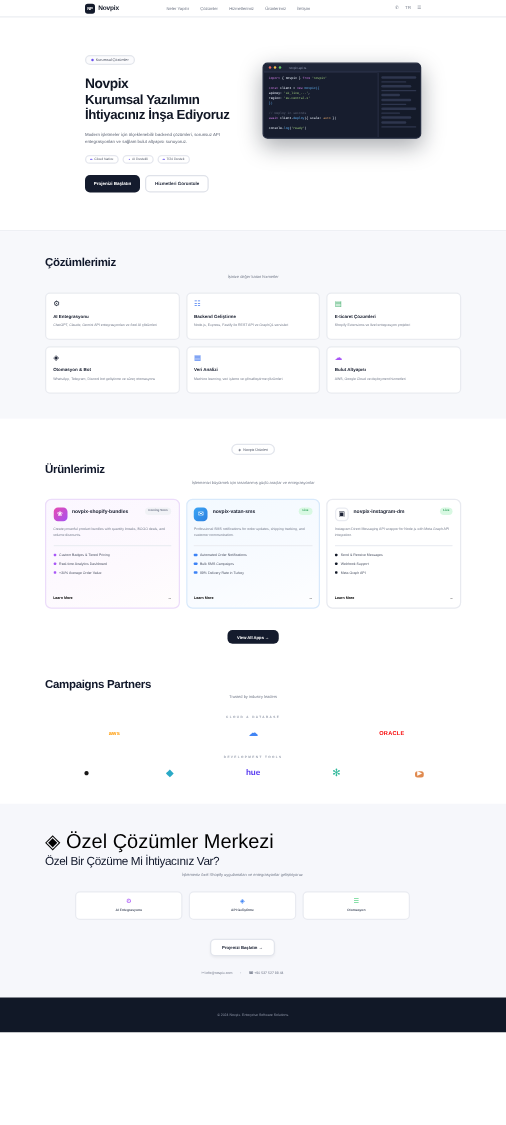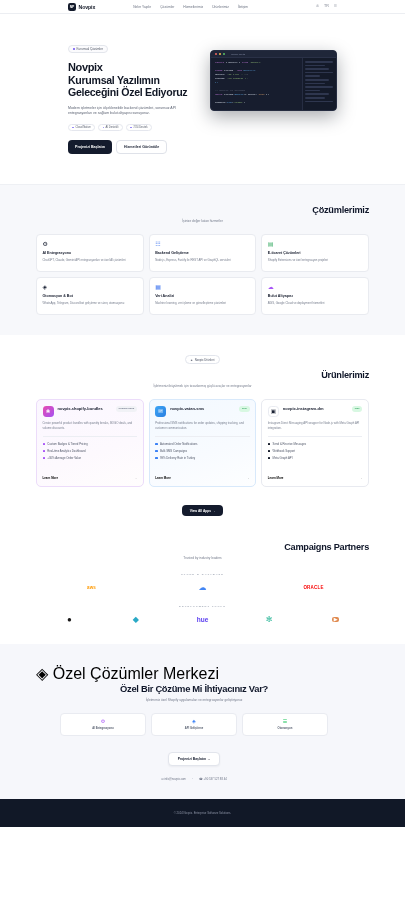--- a/index.html
+++ b/index.html
@@ -100,21 +100,21 @@
   .c-num { color: #d19a66; } .c-cm { color: #5c6477; } .c-pl { color: #e6edf7; }
   .codeside { width: 34px; padding: 3px 3px 4px 2px; border-left: 1px solid #262d42; background: #141a29; }
   .sline { height: 1.6px; border-radius: 1px; background: #2e364e; margin-bottom: 2px; }
   .sline.w1 { width: 100%; } .sline.w2 { width: 72%; } .sline.w3 { width: 86%; } .sline.w4 { width: 55%; }
 
   
   .sec { padding: 20px 36px; }
   .sec-gray { background: #f7f8fb; }
   .sec-white { background: #ffffff; }
   .sec h2 {
-    text-align: right; font-size: 9.2px; font-weight: 800; color: #10172a; letter-spacing: -0.25px;
+    text-align: left; font-size: 9.2px; font-weight: 800; color: #10172a; letter-spacing: -0.25px;
   }
   .sec .secsub { text-align: center; font-size: 3.2px; color: #747b8b; margin-top: 3.5px; }
   .sec .minipill {
     margin: 0 auto 6px auto; width: fit-content;
     display: flex; align-items: center; gap: 1.8px;
     border: 1px solid #e2e5ec; background: #fff; border-radius: 20px;
     padding: 1.6px 4.5px; font-size: 2.9px; color: #4b5263;
   }
 
   
@@ -158,21 +158,21 @@
   
   .plabel { text-align: center; font-size: 2.5px; letter-spacing: 1.1px; color: #9aa1b0; font-weight: 700; margin: 13px 0 8px 0; }
   .logorow { display: grid; grid-template-columns: repeat(3,1fr); align-items: center; justify-items: center; margin-bottom: 10px; }
   .logorow5 { display: grid; grid-template-columns: repeat(5,1fr); align-items: center; justify-items: center; }
   .logo-wrap { display:flex; flex-direction: column; align-items: center; gap: 1.5px; }
   .logo-glyph { font-size: 8px; line-height: 1; }
   .logo-txt { font-size: 2.4px; color: #8a90a0; }
 
   
   .cta { background: #f6f7fb; padding: 20px 53px 18px 36px; }
-  .cta h2 { text-align:center; font-size: 9.4px; font-weight: 700; color: #10172a; letter-spacing: -0.3px; }
+  .cta h2 { font-size: 9.4px; font-weight: 400; color: #10172a; letter-spacing: -0.3px; }
   .cta .secsub { text-align:center; font-size: 3.2px; color: #747b8b; margin-top: 4px; }
   .cta3 { display: grid; grid-template-columns: repeat(3,1fr); gap: 5px; margin-top: 11px; padding: 0 24px; }
   .ccard { background:#fff; border:1px solid #e9ebf1; border-radius:4px; padding: 5px 4px; text-align:center; }
   .ccard .ci { font-size: 5px; line-height:1; }
   .ccard .cl { font-size: 2.7px; color:#525a6b; margin-top: 3px; font-weight:600; }
   .cta-btn-row { text-align:center; margin-top: 10px; }
   .btn-white {
     background:#fff; color:#141b2d; border:1px solid #e2e5ec; border-radius: 4px;
     font-size: 3.4px; font-weight: 700; padding: 4px 9px; cursor:pointer;
     box-shadow: 0 1px 2px rgba(16,22,38,.05);
@@ -207,21 +207,21 @@
   </div>
 </div>
 
 <section class="hero">
   <div class="hero-left">
     <div class="pill">
       <span class="dot"></span>
       <span>Kurumsal Çözümler</span>
     </div>
     <h1 class="brandline">Novpix</h1>
-    <h1 class="headline">Kurumsal Yazılımın Geleceğini Özel Ediyoruz</h1>
+    <h1 class="headline">Kurumsal Yazılımın İhtiyacınız İnşa Ediyoruz</h1>
     <p class="sub">Modern işletmeler için ölçeklenebilir backend çözümleri, sorunsuz API entegrasyonları ve sağlam bulut altyapısı sunuyoruz.</p>
     <div class="tagrow">
       <span class="tag">
           <i class="tdot"></i>
           <span>Cloud Native</span>
         </span>
       <span class="tag">
           <i class="tdot"></i>
           <span>AI Destekli</span>
         </span>

